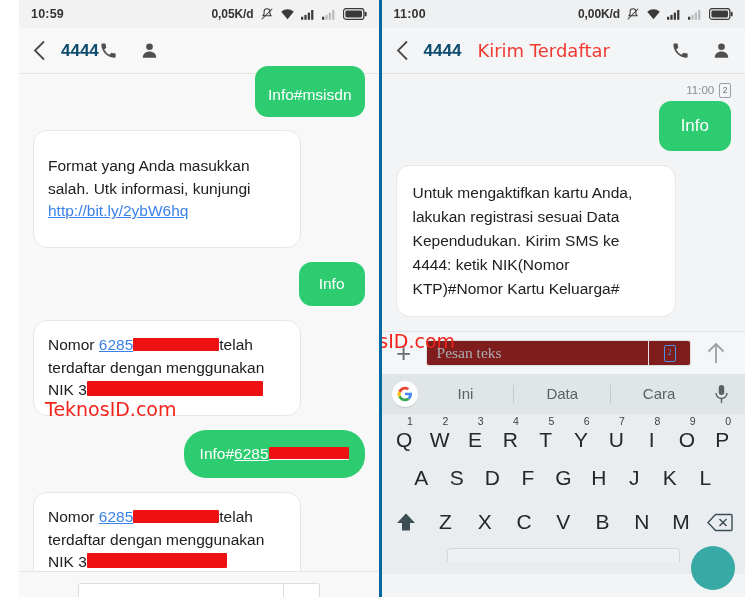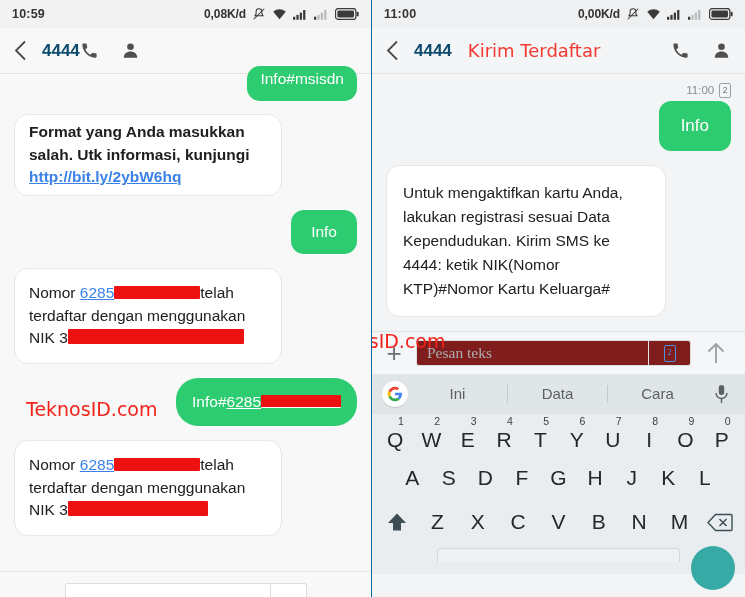--- a/index.html
+++ b/index.html
@@ -6,21 +6,21 @@
   html, body {
     width: 745px; height: 597px;
     font-family: "Liberation Sans", sans-serif;
     background: #ffffff;
     overflow: hidden;
   }
   .screens { display: flex; width: 745px; height: 597px; }
 
   
   .panel { position: relative; height: 597px; overflow: hidden; background: #f7f8f7; }
-  .panel.left  { width: 372px; border-right: 1px solid #0369a1; }
+  .panel.left  { width: 372px; border-right: 3px solid #0369a1; margin-left: 19px; }
   .panel.right { width: 373px; background: #f2f4f5; }
 
   
   .statusbar {
     height: 28px; display: flex; align-items: center;
     padding: 0 12px; background: #f1f2f1;
     font-size: 12.5px; font-weight: bold; color: #333;
   }
   .panel.right .statusbar { background: #eef0f1; }
   .sb-time { flex: 0 0 auto; letter-spacing: .2px; }
@@ -170,21 +170,21 @@
 <body>
 
 <div class="screens">
 
   <div class="panel left">
 
     <div class="statusbar">
       <span class="sb-time">10:59</span>
       <span class="sb-spacer"></span>
       <span class="sb-icons">
-        <span class="sb-rate">0,08K/d</span>
+        <span class="sb-rate">0,05K/d</span>
         <span>
           <svg class="icon-svg" width="14" height="14" viewBox="0 0 24 24">
               <path d="M12 3a5 5 0 0 0-5 5v4l-2 3h14l-2-3V8a5 5 0 0 0-5-5z" fill="none" stroke="#3a3a3a" stroke-width="1.8"></path>
               <line x1="3" y1="21" x2="21" y2="3" stroke="#3a3a3a" stroke-width="1.8"></line>
             </svg>
         </span>
         <span>
           <svg class="icon-svg" width="15" height="13" viewBox="0 0 24 20">
               <path d="M12 17.5l10-12A15 15 0 0 0 2 5.5z" fill="#3a3a3a"></path>
             </svg>
@@ -233,27 +233,27 @@
               <circle cx="12" cy="7.2" r="4.2" fill="#4f4f4f"></circle>
               <path d="M3.5 21c0-4.7 3.8-7.6 8.5-7.6s8.5 2.9 8.5 7.6z" fill="#4f4f4f"></path>
             </svg>
         </span>
       </span>
     </div>
 
     <div class="thread" style="padding-top:2px;">
 
       <div class="row out" style="margin-bottom:13px;">
-        <div class="bubble out" style="margin-top:-10px;padding-top:2px;">
+        <div class="bubble out" style="margin-top:-10px;padding-top:18px;">
           <span>Info#msisdn</span>
         </div>
       </div>
 
       <div class="row in">
-        <div class="bubble in" style="padding:6px 14px;font-weight:bold;">
+        <div class="bubble in" style="padding:24px 14px;">
           <span>Format yang Anda masukkan salah. Utk informasi, kunjungi </span><span class="link">http://bit.ly/2ybW6hq</span>
         </div>
       </div>
 
       <div class="row out">
         <div class="bubble out" style="padding:11px 20px;">
           <span>Info</span>
         </div>
       </div>
 

